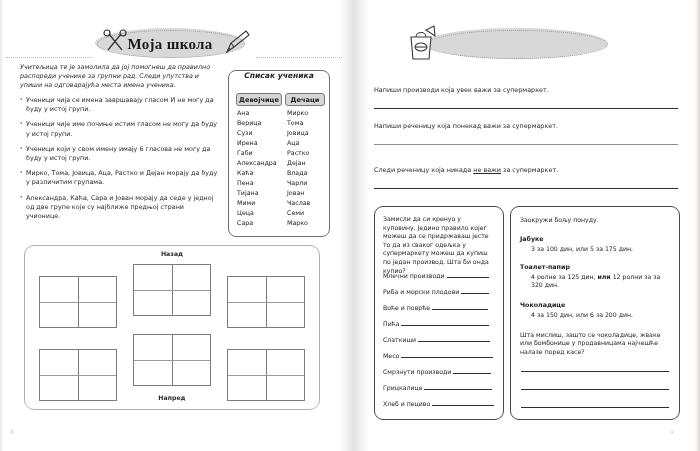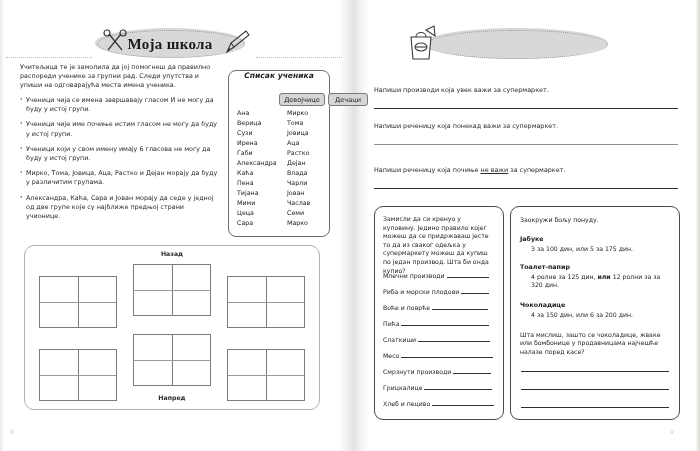--- a/index.html
+++ b/index.html
@@ -37,37 +37,37 @@
     font-weight:bold;color:#1a1a1a;letter-spacing:.3px;
     font-family:"DejaVu Sans","Liberation Sans",sans-serif;
   }
   .dotline{position:absolute;height:0;border-top:1px dotted #b9b9b9;}
 
   
   .txt{
     font-family:"DejaVu Sans","Liberation Sans",sans-serif;
     color:#2b2b2b;
   }
-  .intro{position:absolute;font-size:6.4px;line-height:9.2px;}
+  .intro{position:absolute;font-size:6.4px;line-height:9.2px;font-style:italic;}
   .bullets{position:absolute;font-size:6.4px;line-height:9.2px;}
   .bullet{margin-bottom:6px;padding-left:6px;position:relative;}
   .bullet:before{content:"·";position:absolute;left:0;top:-1px;font-weight:bold;}
 
   
   .card{
     position:absolute;border:1px solid #6e6e6e;border-radius:8px;background:#fff;
   }
   .card-title{
     position:absolute;width:100%;text-align:center;font-size:7.6px;
     font-style:italic;font-weight:bold;color:#1f1f1f;
   }
   .col-head{
     position:absolute;background:#d6d6d6;border:1px solid #7a7a7a;border-radius:3px;
-    font-size:6.6px;font-weight:normal;text-align:center;color:#1a1a1a;
-    display:flex;align-items:center;justify-content:center;margin-left:43px;
+    font-size:6.6px;font-weight:bold;text-align:center;color:#1a1a1a;
+    display:flex;align-items:center;justify-content:center;
   }
   .name{position:absolute;font-size:6.3px;color:#222;white-space:nowrap;}
 
   
   .room{position:absolute;border:1px solid #b0b0b0;border-radius:10px;background:#fff;}
   .room-label{position:absolute;width:100%;text-align:center;font-size:6.2px;
     font-weight:bold;color:#2b2b2b;}
   .deskgroup{position:absolute;border:1px solid #7c7c7c;background:#fff;}
   .deskgroup .vline{position:absolute;top:0;bottom:0;width:1px;background:#7c7c7c;left:50%;}
   .deskgroup .hline{position:absolute;left:0;right:0;height:1px;background:#9a9a9a;top:50%;}
@@ -223,21 +223,21 @@
       <path d="M22 6 L30 2 L31 12 Z" fill="#fff" stroke="#3a3a3a" stroke-width="1.1"></path>
     </svg>
 
     <div class="txt prompt" style="left:14px;top:86px;">Напиши производи која увек важи за супермаркет.</div>
     <div class="rule" style="left:14px;top:108px;width:304px;"></div>
 
     <div class="txt prompt" style="left:14px;top:122px;">Напиши реченицу која понекад важи за супермаркет.</div>
     <div class="rule light" style="left:14px;top:144px;width:304px;"></div>
 
     <div class="txt prompt" style="left:14px;top:166px;">
-      <span>Напиши реченицу која почиње </span><span class="u">не важи</span><span> за супермаркет.</span>
+      <span>Следи реченицу која никада </span><span class="u">не важи</span><span> за супермаркет.</span>
     </div>
     <div class="rule" style="left:14px;top:188px;width:304px;"></div>
 
     <div class="box" style="left:14px;top:206px;width:128px;height:212px;">
       <div class="box-p" style="left:8px;top:8px;width:112px;">Замисли да си кренуо у куповину. Једино правило којег можеш да се придржаваш јесте то да из сваког одељка у супермаркету можеш да купиш по један производ. Шта би онда купио?</div>
 
       <div class="cat" style="left:8px;top:64px;"><span>Млечни производи</span> <span class="line" style="width:42px;"></span></div>
       <div class="cat" style="left:8px;top:80px;"><span>Риба и морски плодови</span> <span class="line" style="width:28px;"></span></div>
       <div class="cat" style="left:8px;top:96px;"><span>Воће и поврће</span> <span class="line" style="width:56px;"></span></div>
       <div class="cat" style="left:8px;top:112px;"><span>Пића</span> <span class="line" style="width:88px;"></span></div>

